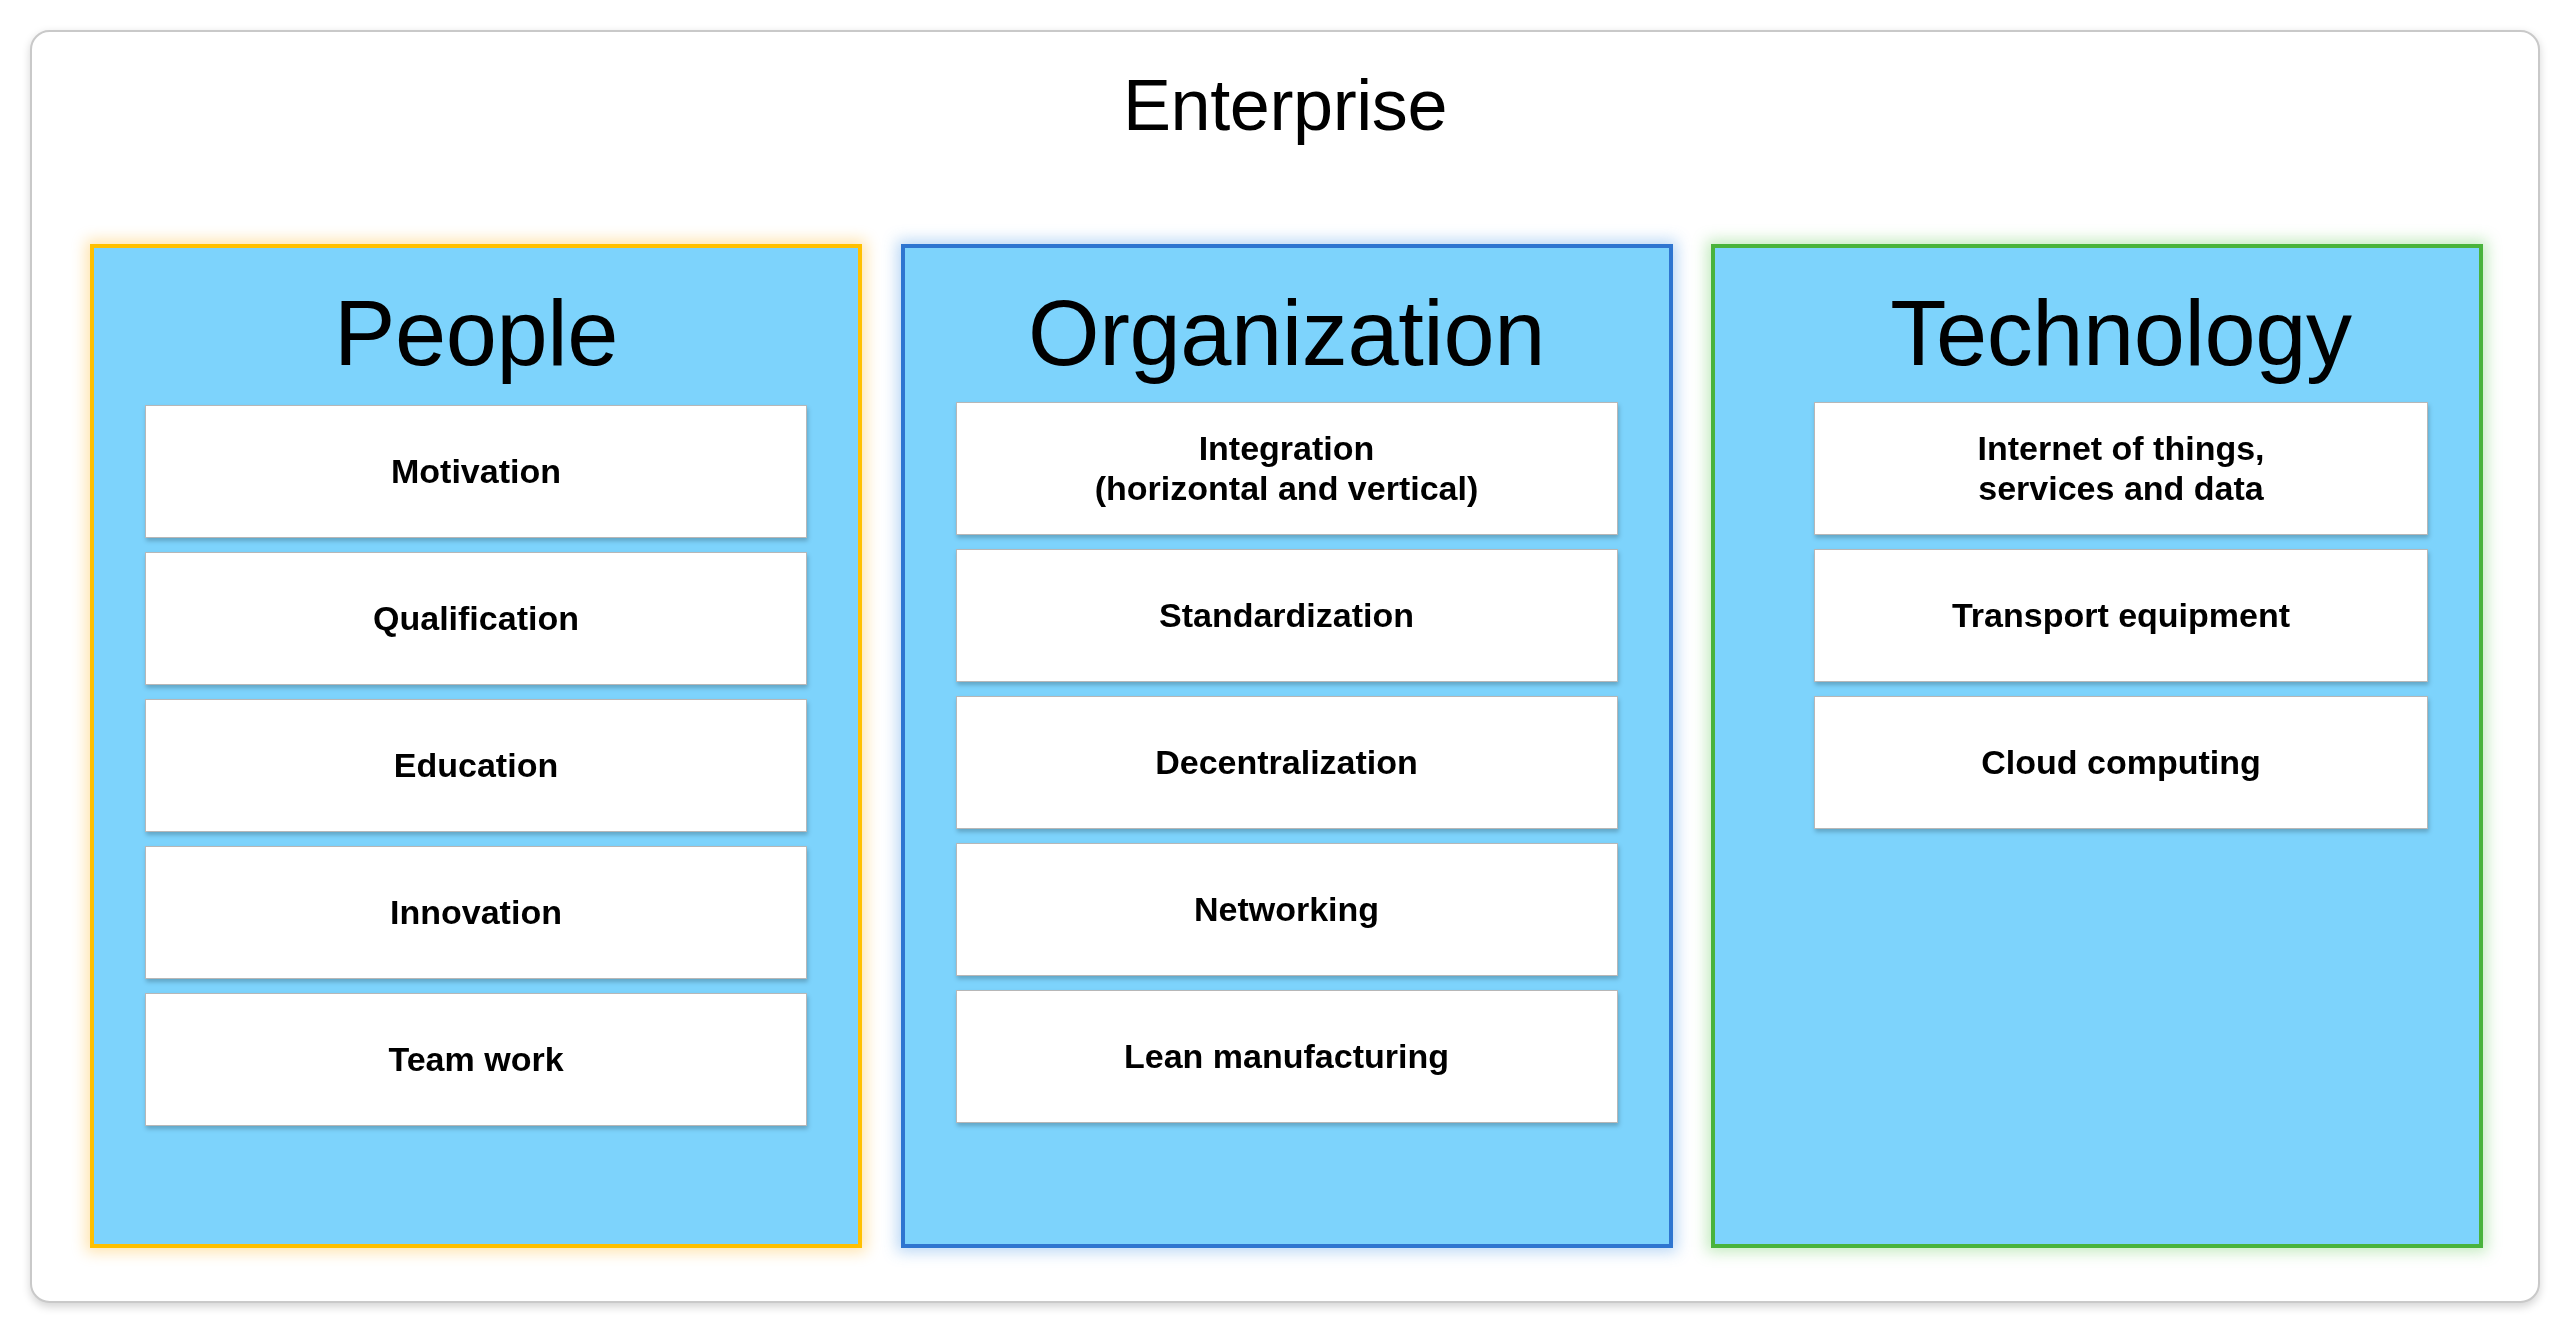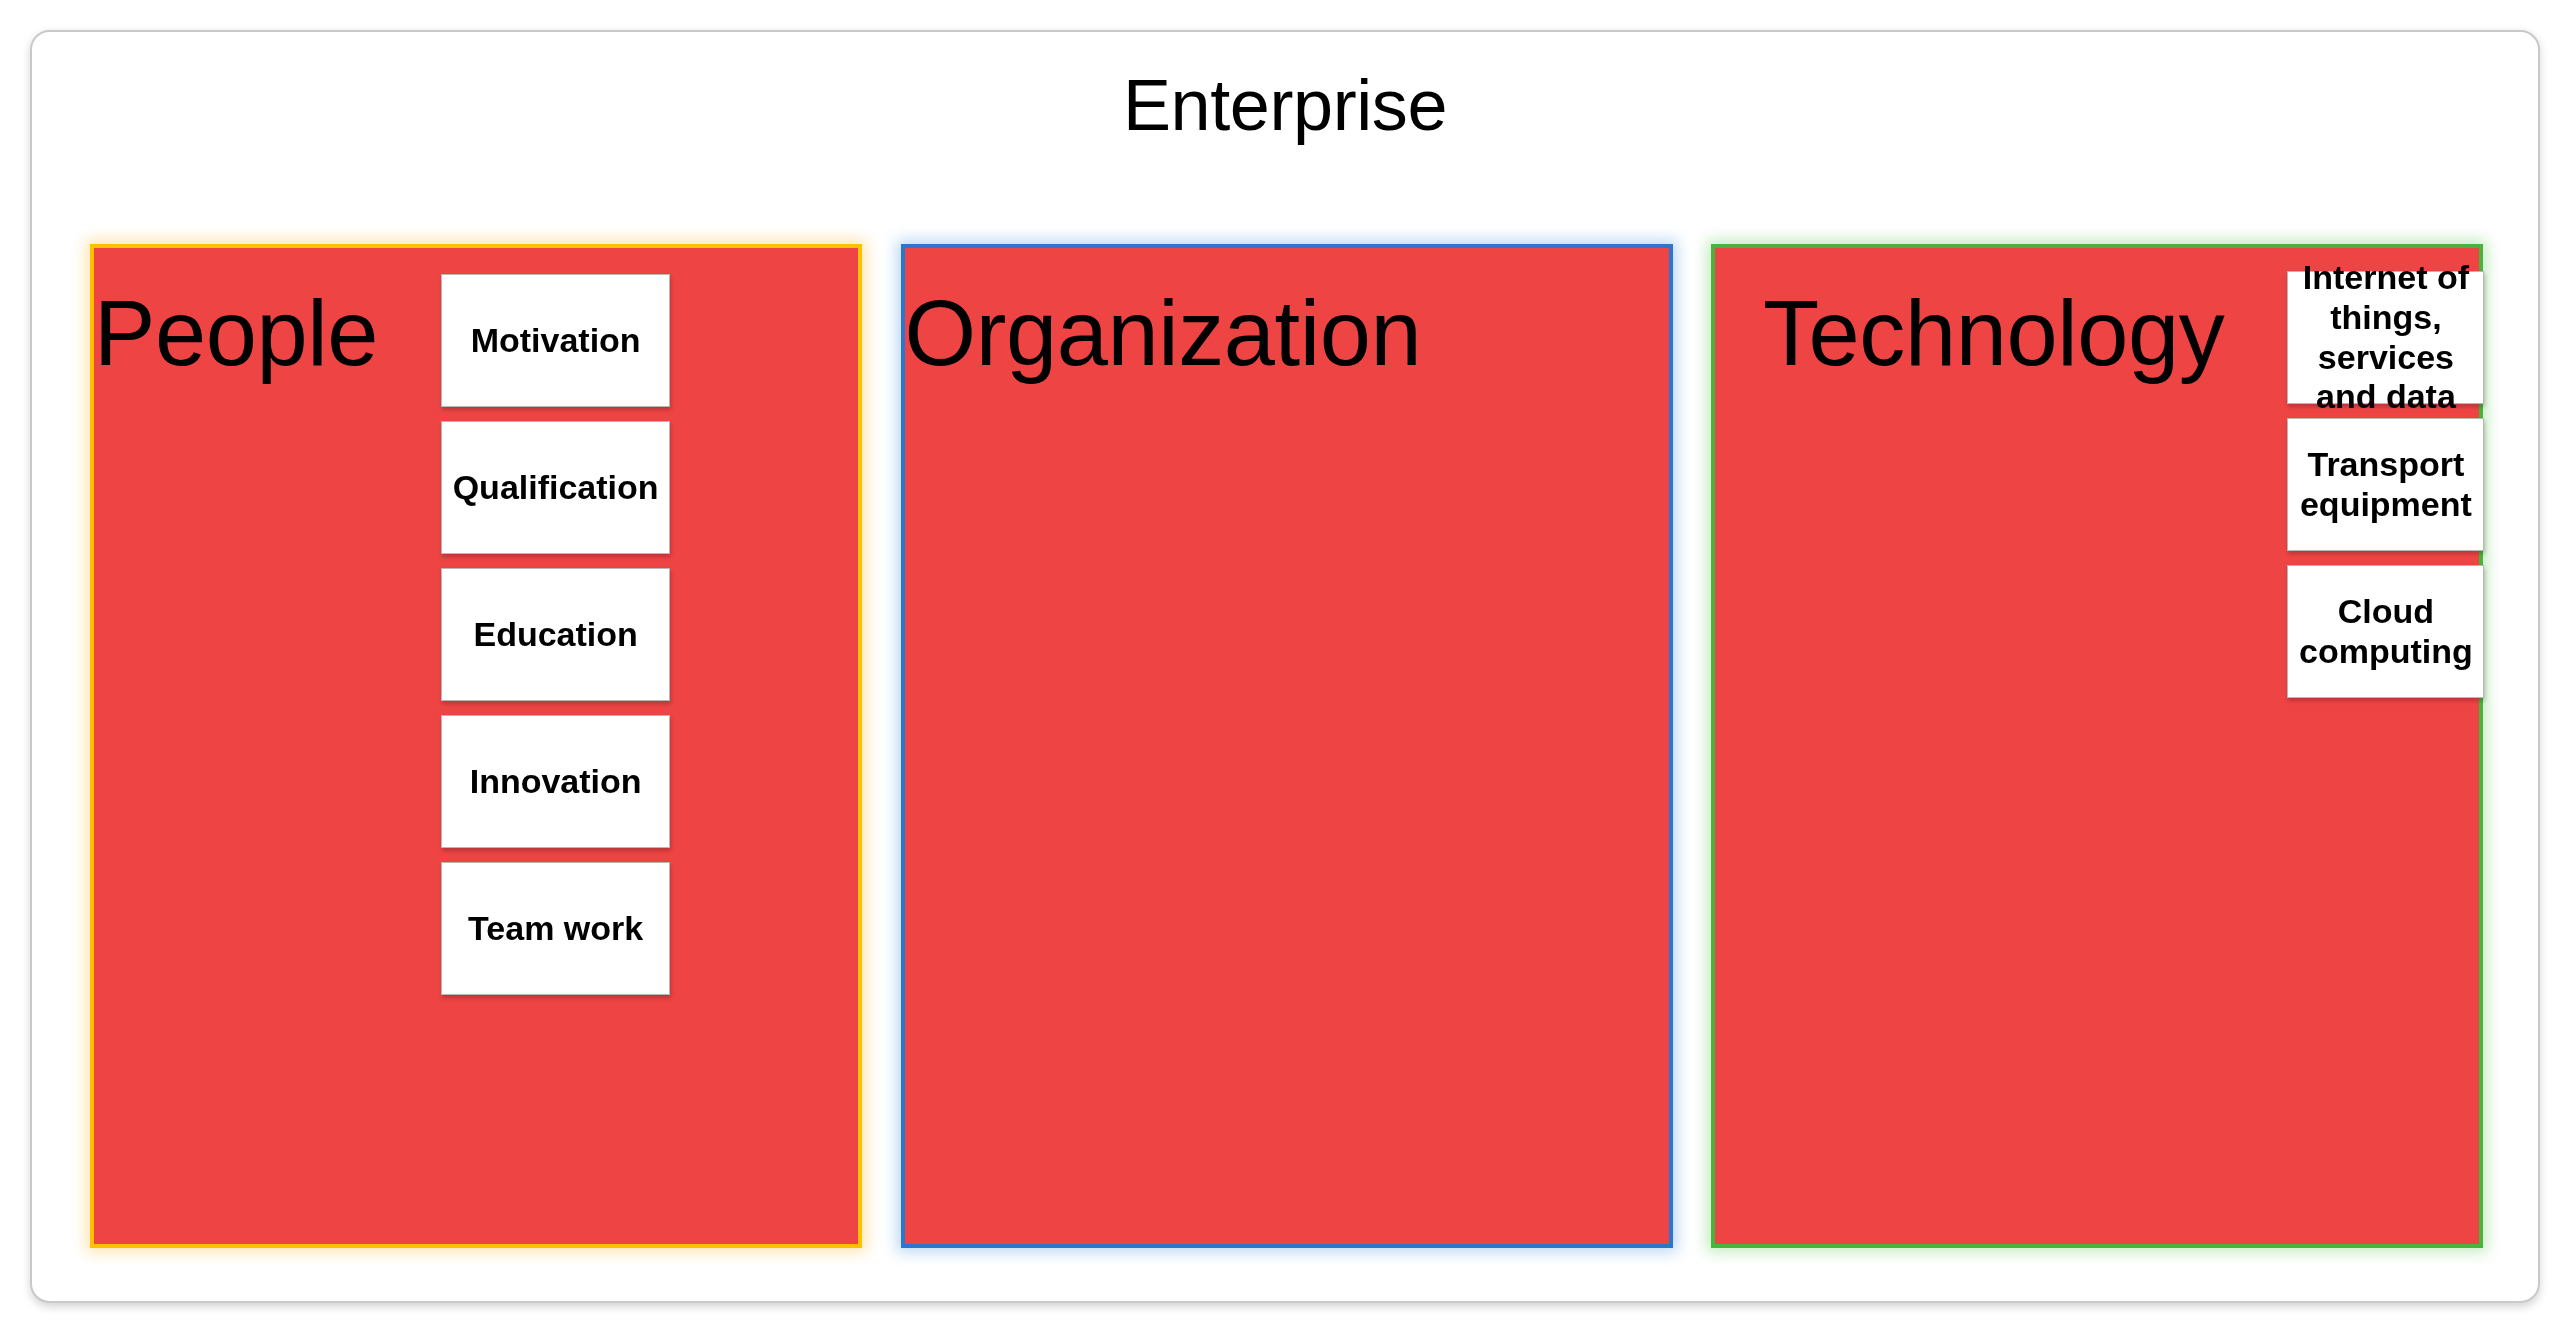--- a/index.html
+++ b/index.html
@@ -59,26 +59,26 @@
     display: flex;
     flex-direction: row;
     justify-content: space-between;
     align-items: stretch;
   }
 
   .pillar {
     position: relative;
     box-sizing: border-box;
     width: 772px;
-    background: #ef4444;
+    background: #7dd3fc;
     border-style: solid;
     border-width: 4.4px;
     display: flex;
+    flex-direction: column;
     align-items: stretch;
-    gap: 12px;
   }
 
   .pillar--people {
     border-color: #FFC000;
     box-shadow: 0 0 14px 4.4px rgba(255,170,0,0.33);
   }
   .pillar--organization {
     border-color: #2E75D0;
     box-shadow: 0 0 14px 4.4px rgba(70,150,230,0.38);
   }
@@ -159,20 +159,38 @@
             <span class="item-label">Innovation</span>
           </div>
           <div class="item-box">
             <span class="item-label">Team work</span>
           </div>
         </div>
       </div>
 
       <div class="pillar pillar--organization">
         <div class="pillar-title">Organization</div>
+        <div class="pillar-items">
+          <div class="item-box">
+            <span class="item-label">Integration
+(horizontal and vertical)</span>
+          </div>
+          <div class="item-box">
+            <span class="item-label">Standardization</span>
+          </div>
+          <div class="item-box">
+            <span class="item-label">Decentralization</span>
+          </div>
+          <div class="item-box">
+            <span class="item-label">Networking</span>
+          </div>
+          <div class="item-box">
+            <span class="item-label">Lean manufacturing</span>
+          </div>
+        </div>
       </div>
 
       <div class="pillar pillar--technology">
         <div class="pillar-title">Technology</div>
         <div class="pillar-items">
           <div class="item-box">
             <span class="item-label">Internet of things,
 services and data</span>
           </div>
           <div class="item-box">

